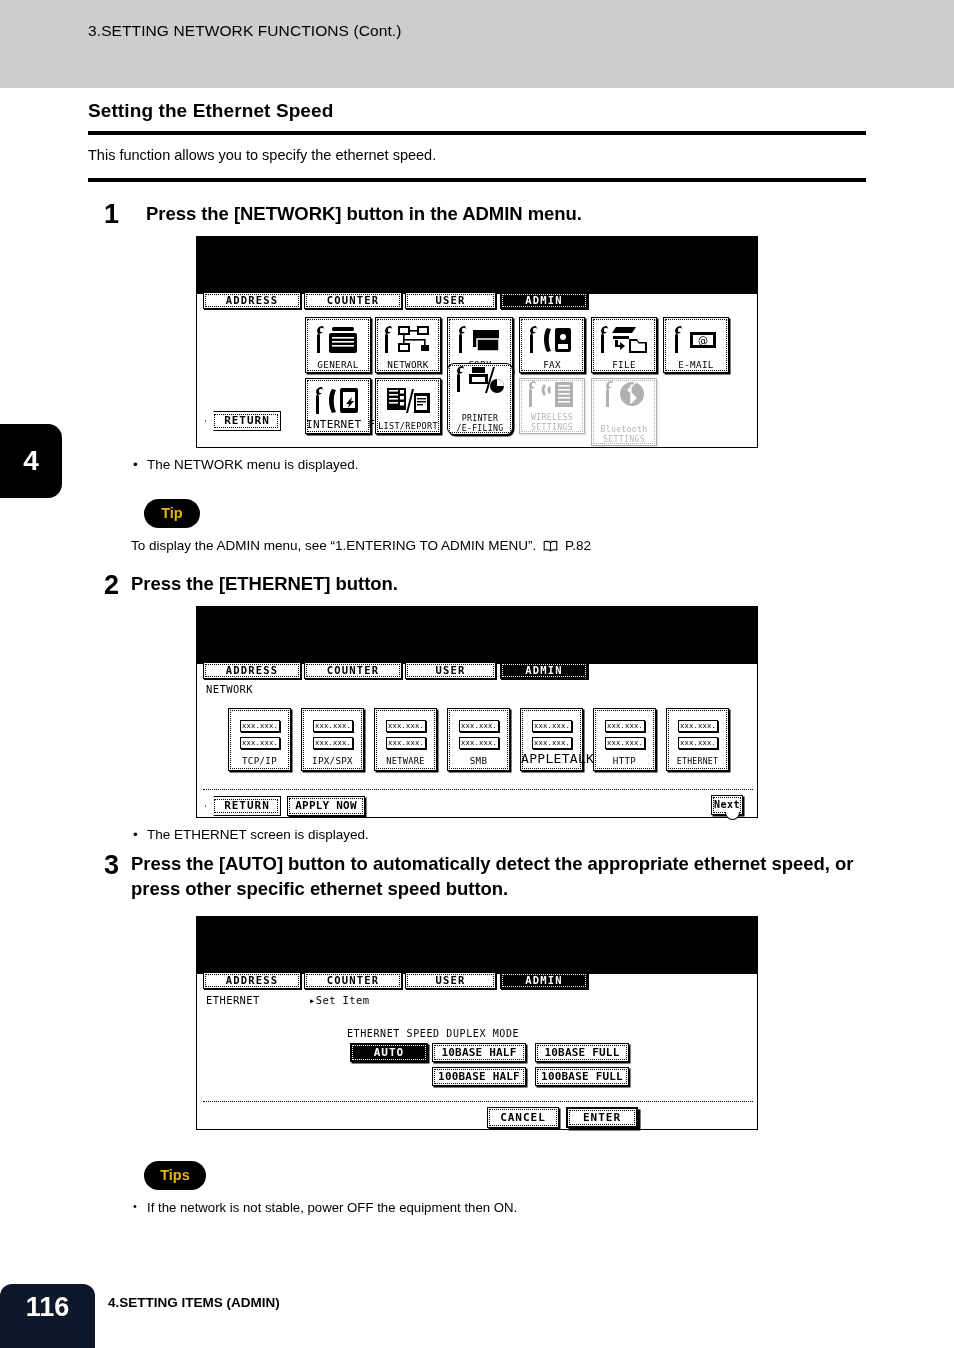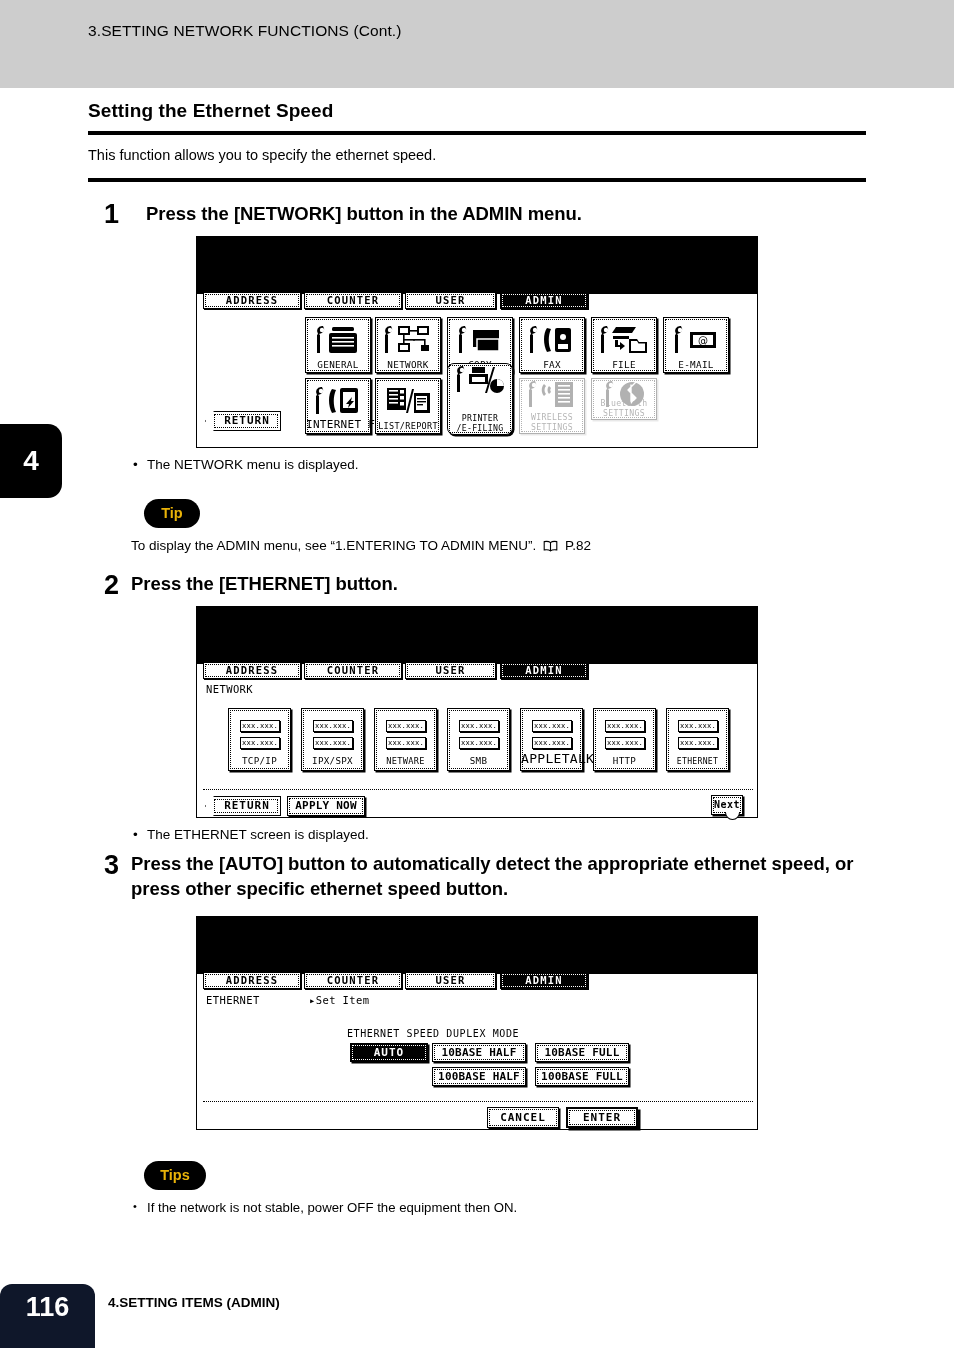--- a/index.html
+++ b/index.html
@@ -546,21 +546,21 @@
         <rect x="31" y="17" width="12" height="1.6" fill="#fff"></rect>
         <rect x="31" y="21" width="12" height="1.6" fill="#fff"></rect>
       </g>
         </svg>
     </span>
     <span class="cap two" style="bottom:1px;font-size:8.2px;">
       <span>WIRELESS</span><br><span>SETTINGS</span>
     </span>
   </div>
 
-  <div class="lcdbtn dim" style="left:394px; top:141px; width:66px; height:42px;">
+  <div class="lcdbtn dim" style="left:394px; top:141px; width:66px; height:68px;">
     <span class="dots"></span>
     <span class="icon-wrap" style="top:2px;height:28px;">
       <svg width="50" height="30" viewBox="0 0 50 30">
           <g fill="#000">
         <path d="M12 1a5 5 0 0 0-4 8l-1 1 0 17 3 0 0-17 -1-1a5 5 0 0 0 4-8z"></path>
         <circle cx="12" cy="5" r="2.2" fill="#fff"></circle>
         <circle cx="33" cy="14" r="12"></circle>
         <path d="M32 5l0 18 5-5 -8-8 8-8 -5 5z" fill="#fff" stroke="#fff" stroke-width="1.4" stroke-linejoin="round"></path>
       </g>
         </svg>

